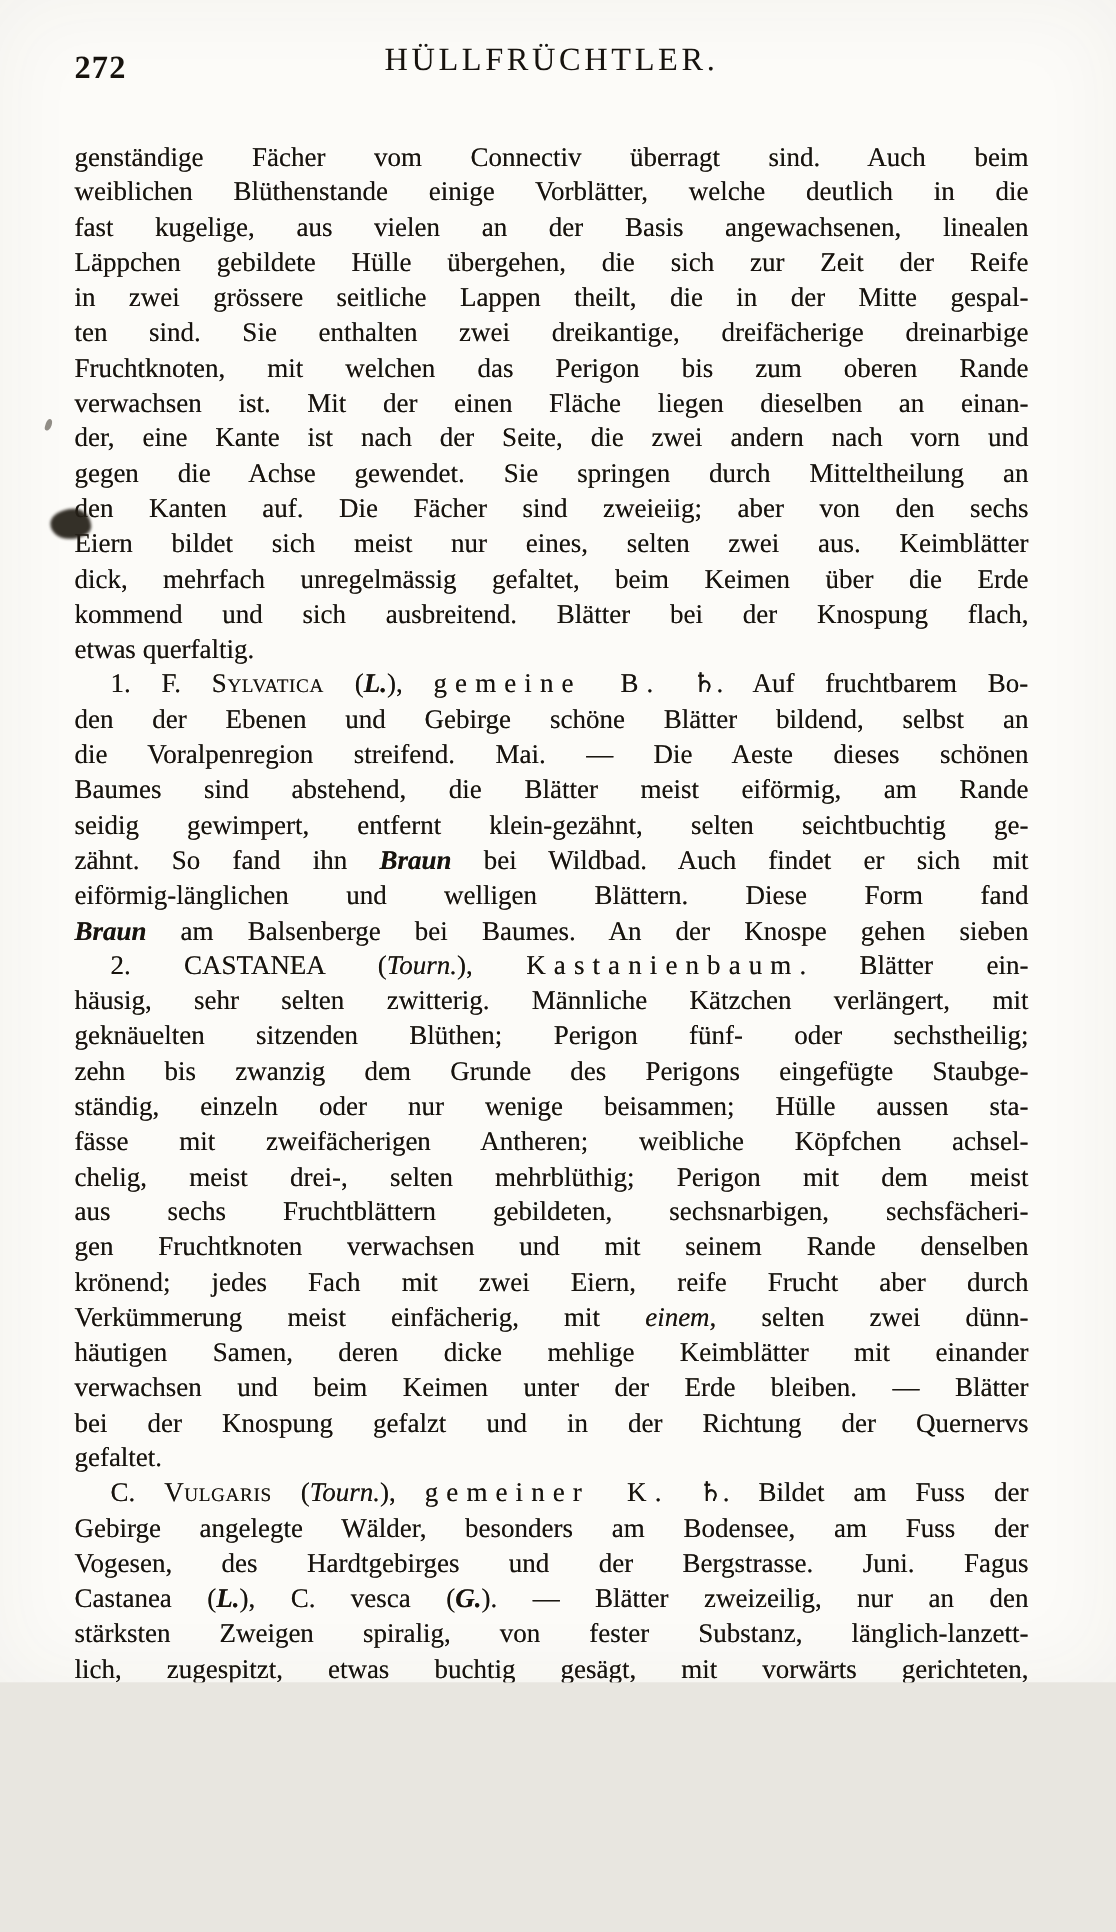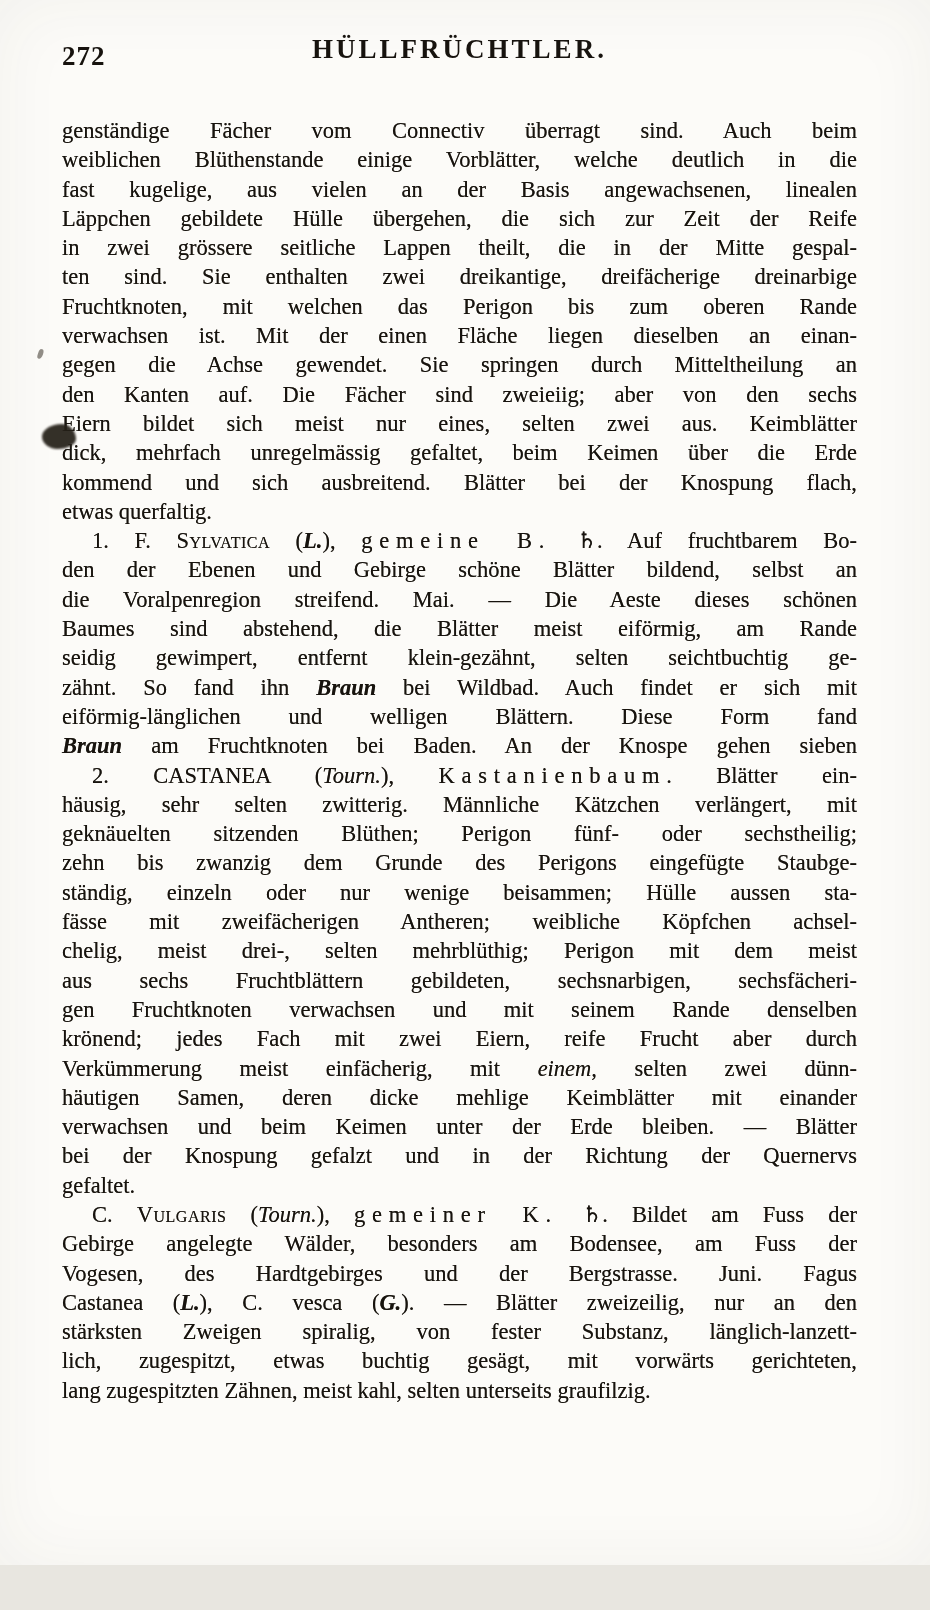--- a/index.html
+++ b/index.html
@@ -1,19 +1,19 @@
 <!DOCTYPE html>
 <html style="--paper: #fcfbf8; --ink: #17130e;"><head>
 <meta charset="utf-8">
 <style>
   html, body { margin: 0; padding: 0; background: #e8e6e0; }
   .page {
     position: relative;
     width: 930px;
-    height: 1565px;
+    height: 1402px;
     margin: 0 auto;
     background: var(--paper, #fcfbf8);
     color: var(--ink, #17130e);
     font-family: "Liberation Serif", "DejaVu Serif", "DejaVu Sans", serif;
     overflow: hidden;
     box-shadow: inset 0 0 70px rgba(60,50,30,0.05);
   }
   .page-header {
     position: absolute;
     top: 34px;
@@ -26,21 +26,21 @@
     left: 0;
     top: 7px;
     font-size: 27px;
     font-weight: 700;
     letter-spacing: 1px;
   }
   .running-title {
     display: block;
     text-align: center;
     font-size: 27px;
-    font-weight: 700;
+    font-weight: 400;
     letter-spacing: 3px;
   }
   .text-block {
     position: absolute;
     top: 116px;
     left: 62px;
     width: 795px;
     font-size: 22.5px;
     line-height: 29.3px;
     text-shadow: 0 0 0.5px rgba(20,15,5,0.65);
@@ -90,36 +90,37 @@
   <main class="text-block">
       <div class="para">
         <div class="line"><span>genständige Fächer vom Connectiv überragt sind. Auch beim</span></div>
         <div class="line"><span>weiblichen Blüthenstande einige Vorblätter, welche deutlich in die</span></div>
         <div class="line"><span>fast kugelige, aus vielen an der Basis angewachsenen, linealen</span></div>
         <div class="line"><span>Läppchen gebildete Hülle übergehen, die sich zur Zeit der Reife</span></div>
         <div class="line"><span>in zwei grössere seitliche Lappen theilt, die in der Mitte gespal-</span></div>
         <div class="line"><span>ten sind. Sie enthalten zwei dreikantige, dreifächerige dreinarbige</span></div>
         <div class="line"><span>Fruchtknoten, mit welchen das Perigon bis zum oberen Rande</span></div>
         <div class="line"><span>verwachsen ist. Mit der einen Fläche liegen dieselben an einan-</span></div>
+        <div class="line"><span>der, eine Kante ist nach der Seite, die zwei andern nach vorn und</span></div>
         <div class="line"><span>gegen die Achse gewendet. Sie springen durch Mitteltheilung an</span></div>
         <div class="line"><span>den Kanten auf. Die Fächer sind zweieiig; aber von den sechs</span></div>
         <div class="line"><span>Eiern bildet sich meist nur eines, selten zwei aus. Keimblätter</span></div>
         <div class="line"><span>dick, mehrfach unregelmässig gefaltet, beim Keimen über die Erde</span></div>
         <div class="line"><span>kommend und sich ausbreitend. Blätter bei der Knospung flach,</span></div>
         <div class="line last"><span>etwas querfaltig.</span></div>
       </div>
       <div class="para indent">
         <div class="line"><span>1. F. </span><span class="sc">Sylvatica</span><span> (</span><span class="bi">L.</span><span>), </span><span class="sp">gemeine B.</span><span> ♄. Auf fruchtbarem Bo-</span></div>
         <div class="line"><span>den der Ebenen und Gebirge schöne Blätter bildend, selbst an</span></div>
         <div class="line"><span>die Voralpenregion streifend. Mai. — Die Aeste dieses schönen</span></div>
         <div class="line"><span>Baumes sind abstehend, die Blätter meist eiförmig, am Rande</span></div>
         <div class="line"><span>seidig gewimpert, entfernt klein-gezähnt, selten seichtbuchtig ge-</span></div>
         <div class="line"><span>zähnt. So fand ihn </span><span class="bi">Braun</span><span> bei Wildbad. Auch findet er sich mit</span></div>
         <div class="line"><span>eiförmig-länglichen und welligen Blättern. Diese Form fand</span></div>
-        <div class="line"><span class="bi">Braun</span><span> am Fruchtknoten bei Baden. An der Knospe gehen sieben</span></div>
+        <div class="line"><span class="bi">Braun</span><span> am Balsenberge bei Baumes. An der Knospe gehen sieben</span></div>
       </div>
       <div class="para indent">
         <div class="line"><span>2. CASTANEA (</span><span class="i">Tourn.</span><span>), </span><span class="sp">Kastanienbaum</span><span>. Blätter ein-</span></div>
         <div class="line"><span>häusig, sehr selten zwitterig. Männliche Kätzchen verlängert, mit</span></div>
         <div class="line"><span>geknäuelten sitzenden Blüthen; Perigon fünf- oder sechstheilig;</span></div>
         <div class="line"><span>zehn bis zwanzig dem Grunde des Perigons eingefügte Staubge-</span></div>
         <div class="line"><span>ständig, einzeln oder nur wenige beisammen; Hülle aussen sta-</span></div>
         <div class="line"><span>fässe mit zweifächerigen Antheren; weibliche Köpfchen achsel-</span></div>
         <div class="line"><span>chelig, meist drei-, selten mehrblüthig; Perigon mit dem meist</span></div>
         <div class="line"><span>aus sechs Fruchtblättern gebildeten, sechsnarbigen, sechsfächeri-</span></div>

